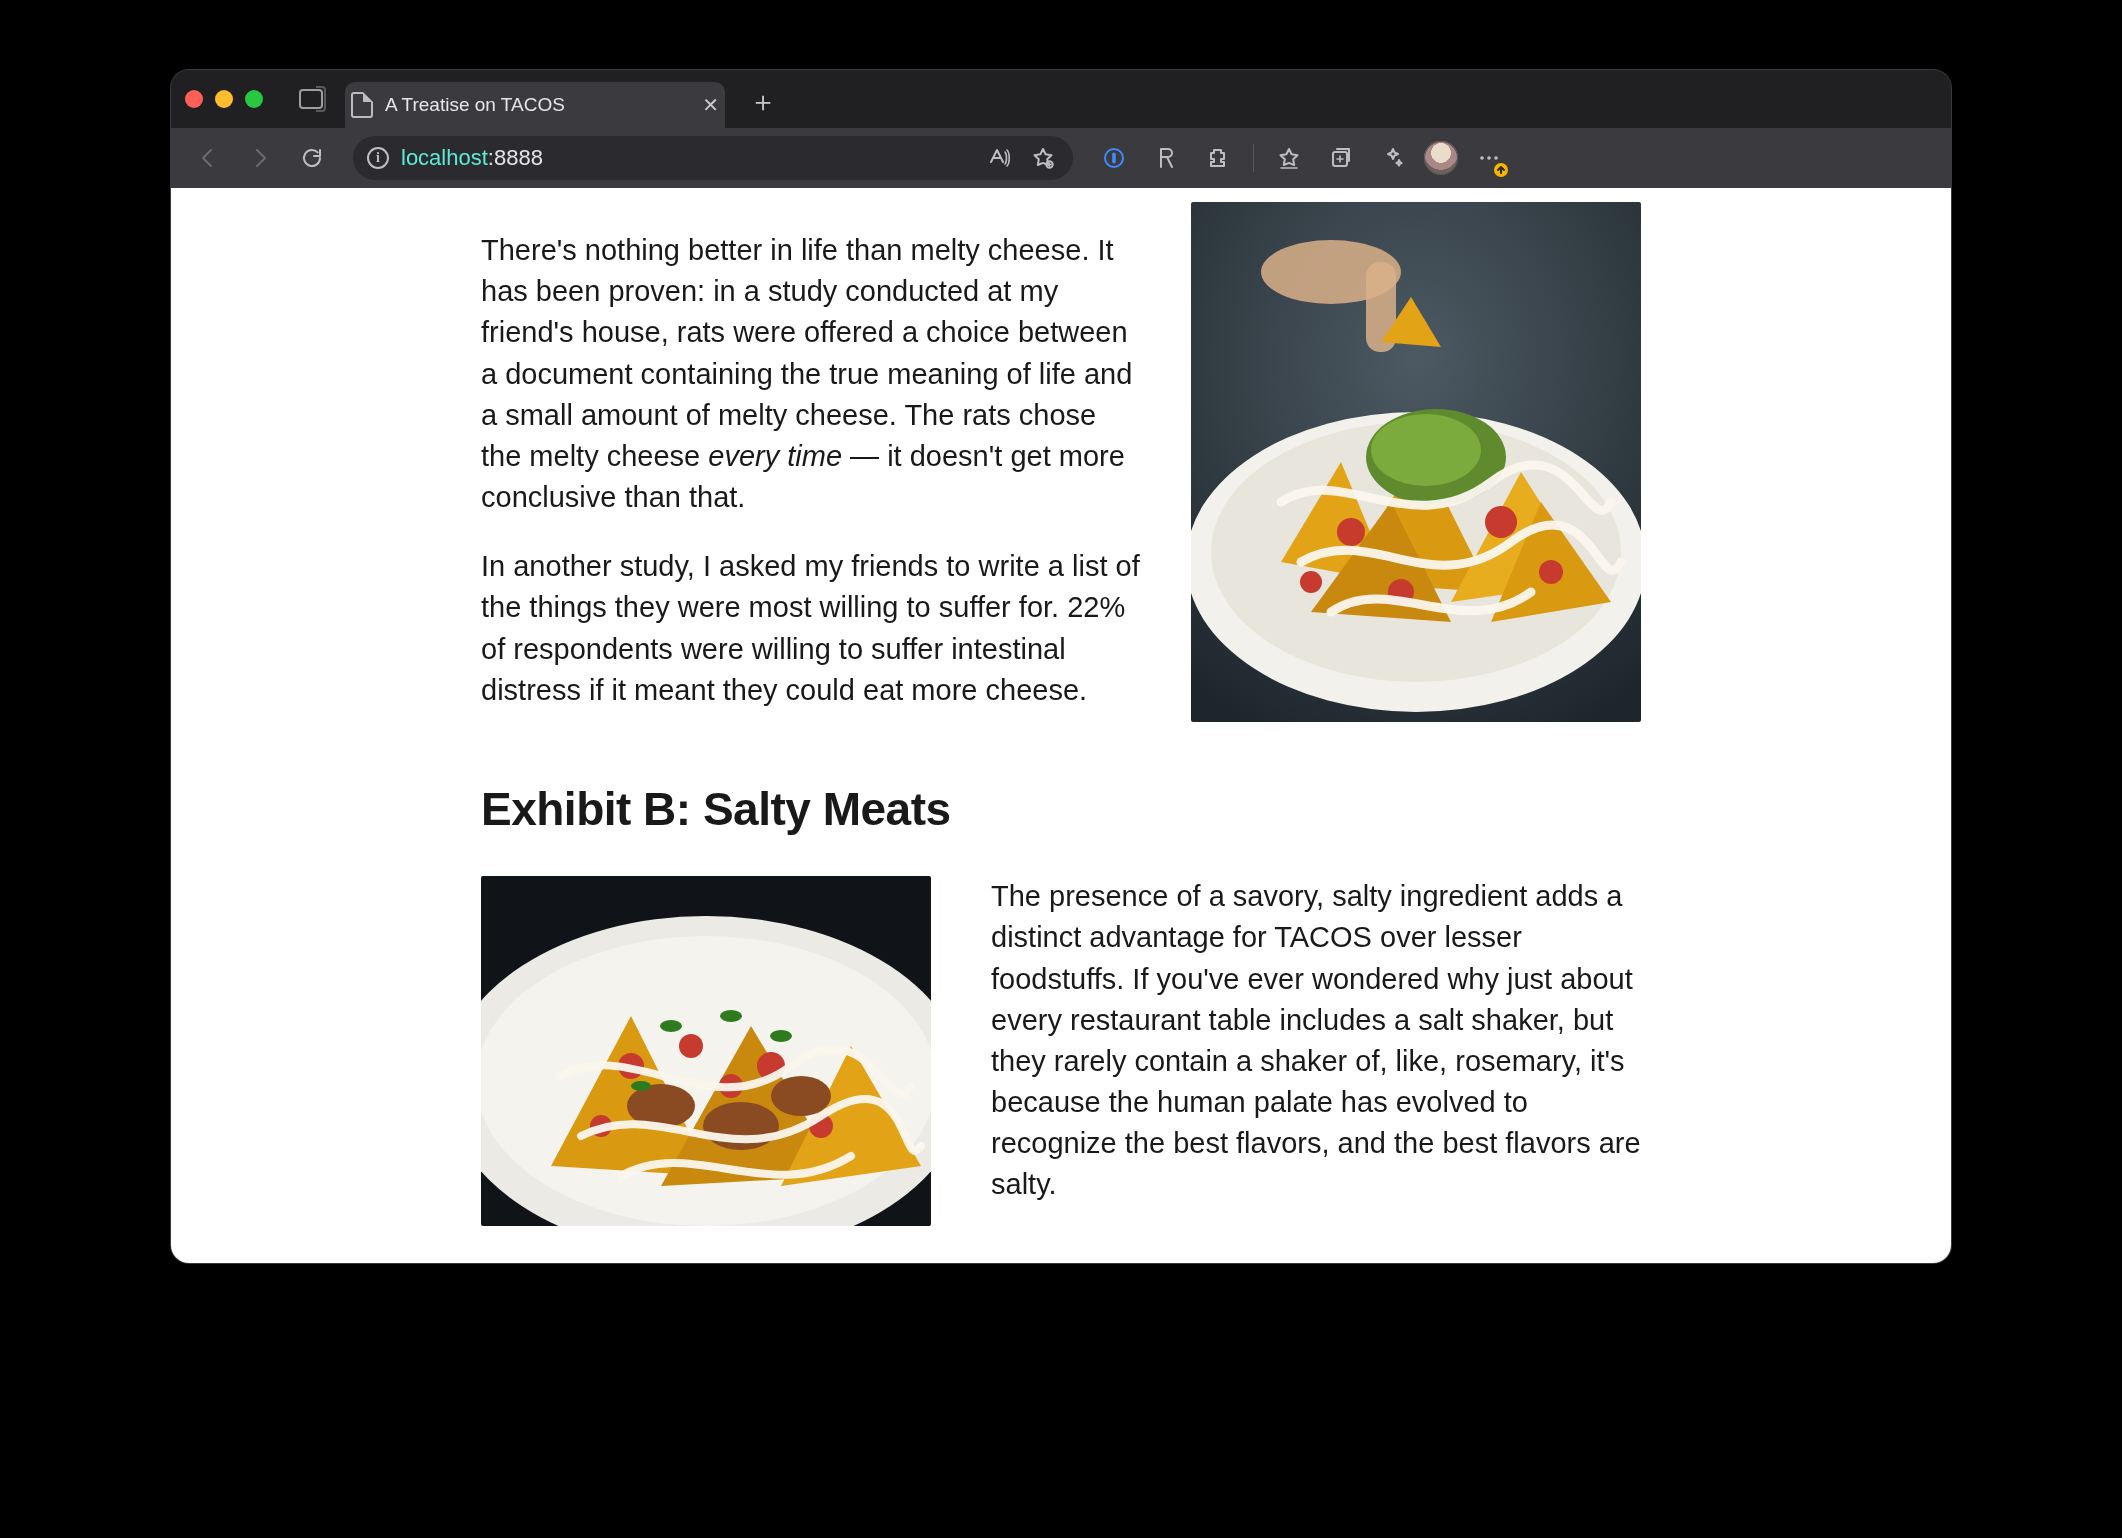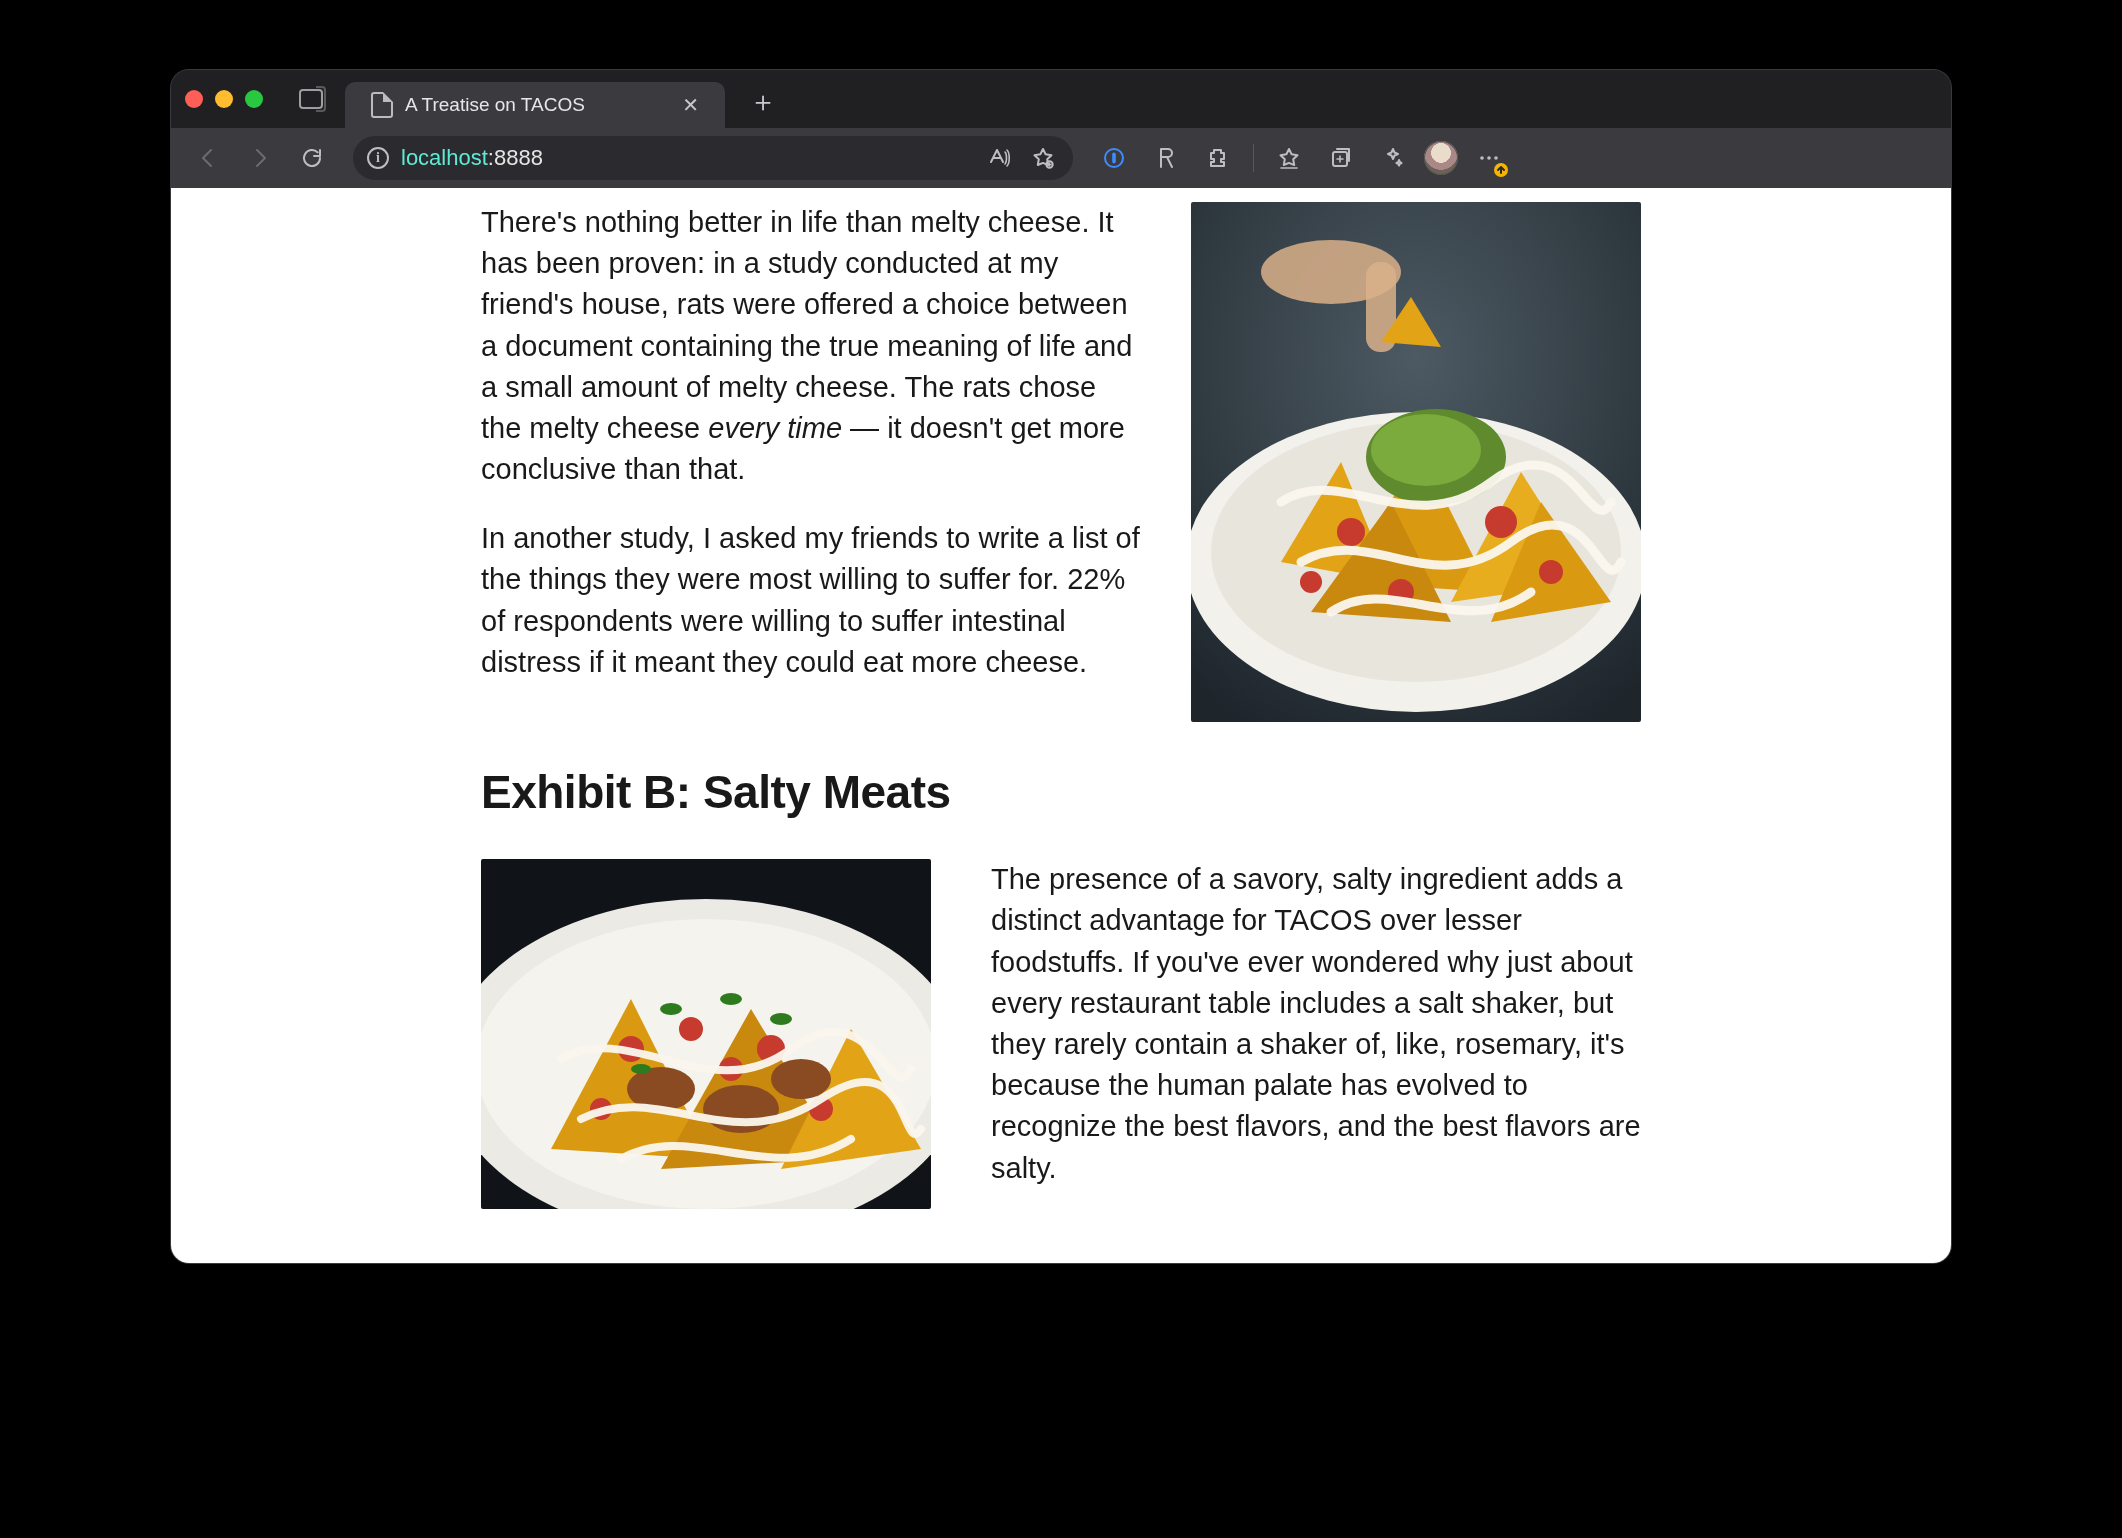--- a/index.html
+++ b/index.html
@@ -44,21 +44,21 @@
   .tab-overview::after {
     content: ""; position: absolute; right: -5px; top: -5px; bottom: -5px;
     width: 8px; border: 2px solid #9e9ea2; border-left: 0; border-radius: 0 4px 4px 0;
     opacity: .45;
   }
 
   .tab {
     display: flex; align-items: center; gap: 12px;
     background: #3b3b3f;
     height: 46px;
-    padding: 0 26px;
+    padding: 0 6px;
     border-radius: 10px 10px 0 0;
     color: #e6e6e8;
     font-size: 19px;
     min-width: 380px;
     margin-top: 12px;
   }
   .tab .page-ico {
     width: 22px; height: 26px; border: 2px solid #bcbcc0; border-radius: 3px;
     position: relative;
   }
@@ -134,21 +134,21 @@
     width: 1160px;
     margin: 0 auto;
     color: #191919;
     font-size: 29px;
     line-height: 1.42;
     padding-top: 14px;
   }
 
   .row { display: flex; gap: 48px; align-items: flex-start; }
   .row.melty   { margin-bottom: 38px; }
-  .row.melty .text { flex: 1; }
+  .row.melty .text { flex: 1; margin-top: 28px; }
   .row.melty .photo { width: 450px; height: 520px; }
 
   .row.salty .text { flex: 1; margin-left: 12px; }
   .row.salty .photo { width: 450px; height: 350px; }
 
   .text p { margin-bottom: 28px; }
   .text em { font-style: italic; }
 
   h2.exhibit {
     font-size: 46px; font-weight: 800; margin: 36px 0 34px;

